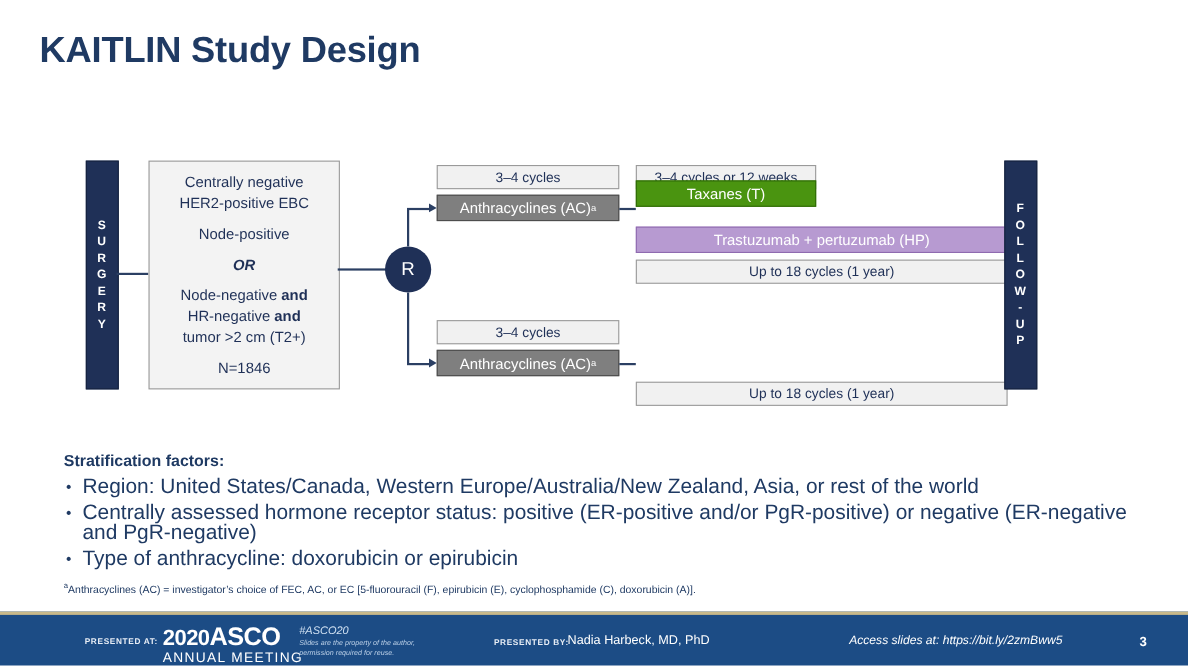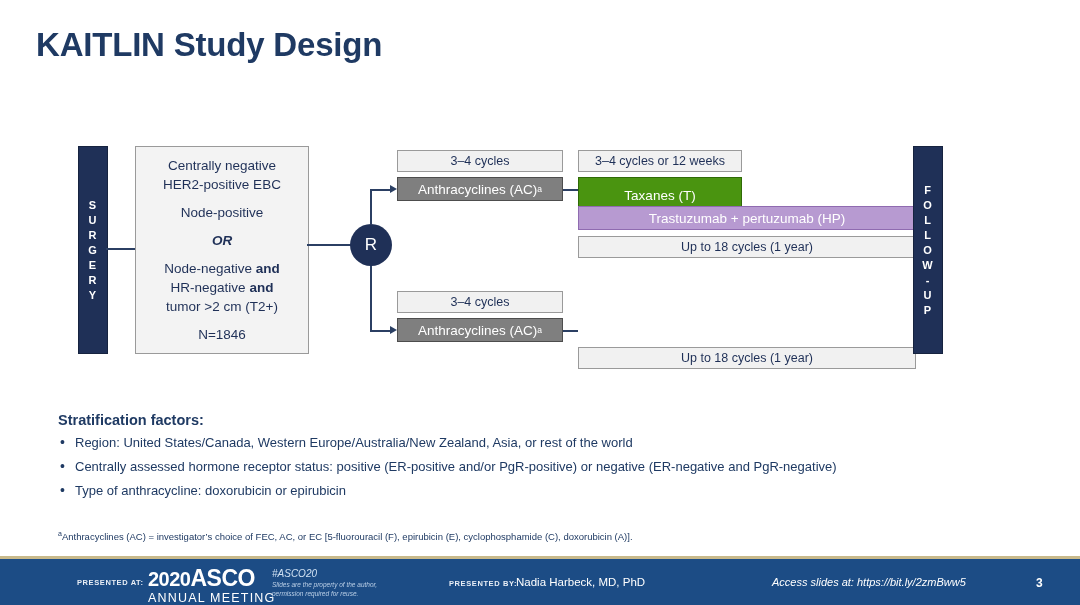--- a/index.html
+++ b/index.html
@@ -61,21 +61,21 @@
     border-top:4.5px solid transparent;border-bottom:4.5px solid transparent;
     border-left:7px solid #2b3f63;
   }
 
   
   .strat{position:absolute;left:58px;top:412px;width:1000px;}
   .strat h3{margin:0 0 6px 0;font-size:14.5px;font-weight:bold;color:#1f3a63;}
   .strat ul{margin:0;padding:0;list-style:none;}
   .strat li{
     position:relative;padding-left:17px;margin-bottom:6px;
-    font-size:13px;color:#1f3a63;line-height:18px;
+    font-size:19px;color:#1f3a63;line-height:18px;
   }
   .strat li:before{
     content:"•";position:absolute;left:2px;top:-1px;font-size:14px;color:#1f3a63;
   }
   .footnote{
     position:absolute;left:58px;top:530px;width:1000px;
     font-size:9.5px;color:#1f3a63;line-height:13px;
   }
   .footnote sup{font-size:7px;vertical-align:super;line-height:0;}
 
@@ -159,21 +159,21 @@
 
     <div class="cbox gray" style="left:397px;top:177px;width:166px;height:24px;">
       <span>Anthracyclines (AC)</span>
         <sup>a</sup>
     </div>
 
     <div class="line" style="left:563px;top:189px;width:15px;height:1.5px;"></div>
 
     <div class="cbox label" style="left:578px;top:150px;width:164px;height:22px;">3–4 cycles or 12 weeks</div>
 
-    <div class="cbox green" style="left:578px;top:177px;width:164px;height:36px;">Taxanes  (T)</div>
+    <div class="cbox green" style="left:578px;top:164px;width:164px;height:24px;">Taxanes  (T)</div>
 
     <div class="cbox lpurple" style="left:578px;top:206px;width:338px;height:24px;">Trastuzumab + pertuzumab (HP)</div>
 
     <div class="cbox label" style="left:578px;top:236px;width:338px;height:22px;">Up to 18 cycles (1 year)</div>
 
     <div class="line" style="left:916px;top:218px;width:12px;height:1.5px;"></div>
 
     <div class="cbox label" style="left:397px;top:291px;width:166px;height:22px;">3–4 cycles</div>
 
     <div class="cbox gray" style="left:397px;top:318px;width:166px;height:24px;">

